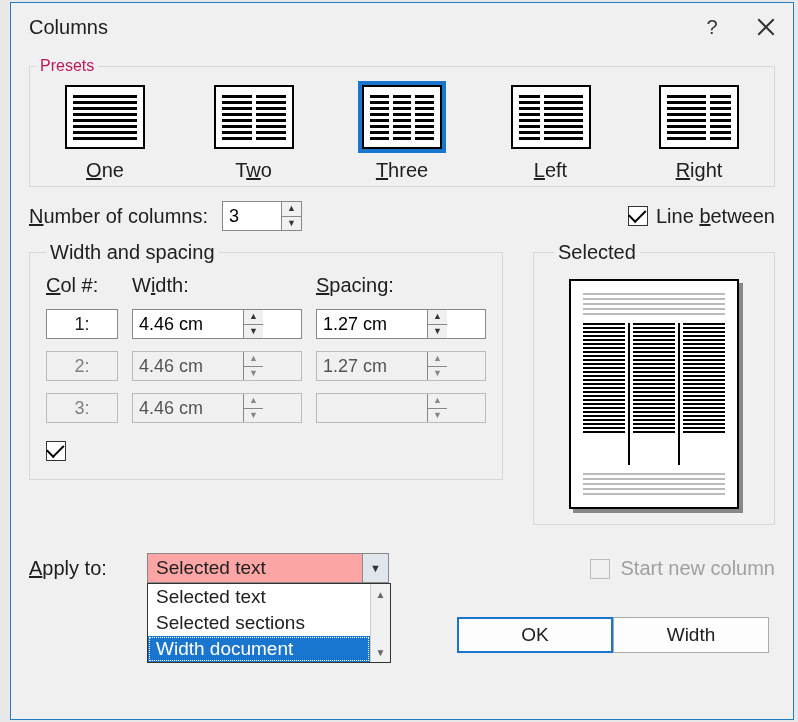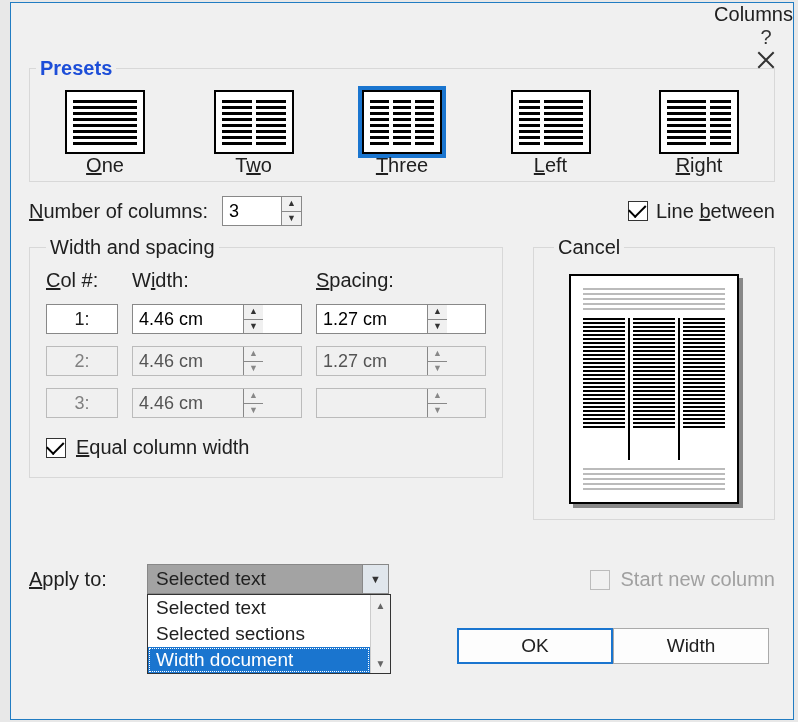--- a/index.html
+++ b/index.html
@@ -16,23 +16,22 @@
     top: 2px;
     left: 10px;
     width: 784px;
     height: 718px;
     background: #f0f0f0;
     border: 1.5px solid #217cc2;
   }
   .titlebar {
     height: 48px;
     display: flex;
-    align-items: flex-end;
+    align-items: center;
     padding-left: 18px;
-    flex-direction: column;
   }
   .titlebar .title {
     font-size: 20px;
     color: #202020;
     flex: 1;
   }
   .titlebar .help, .titlebar .close {
     width: 54px;
     height: 48px;
     display: flex;
@@ -46,24 +45,23 @@
   .content {
     padding: 0 18px 12px 18px;
   }
 
   fieldset.presets {
     border: 1px solid #d8d8d8;
     margin: 6px 0 14px 0;
     padding: 10px 6px 4px 6px;
   }
   fieldset.presets legend {
-    font-size: 20px;
-    color: #1d4ed8;
+    font-size: 16px;
+    color: #be185d;
     padding: 0 4px;
-    font-weight: bold;
   }
   .preset-row {
     display: flex;
     justify-content: space-between;
     padding: 0 14px;
   }
   .preset {
     display: flex;
     flex-direction: column;
     align-items: center;
@@ -87,20 +85,21 @@
     flex: 1;
     display: flex;
     flex-direction: column;
     gap: 3px;
   }
   .pcol .pline {
     height: 3px;
     background: #000;
   }
   .preset-label {
+    margin-top: 10px;
     font-size: 20px;
     color: #202020;
   }
   .ul { text-decoration: underline; }
   .num-row {
     margin-top: 0;
     margin-bottom: 10px;
     display: flex;
     align-items: center;
   }
@@ -249,32 +248,32 @@
   .pv-cols .vsep { width: 1.5px; background: #000; }
   .pv-cols .pvcol {
     flex: 1;
     display: flex;
     flex-direction: column;
     gap: 2px;
   }
   .pv-cols .pvcol .bl { height: 2px; background: #000; }
 
   .apply-row {
-    margin-top: 44px;
+    margin-top: 28px;
     display: flex;
     align-items: flex-start;
     font-size: 20px;
     color: #202020;
     position: relative;
   }
   .apply-row .albl { width: 118px; padding-top:4px;}
   .combo {
     width: 242px;
     height: 30px;
-    background: #a3a3a3;
+    background: #fca5a5;
     border: 1px solid #888;
     display: flex;
     align-items: center;
     position: relative;
   }
   .combo .ctext { flex:1; padding: 0 8px; font-size: 19px; }
   .combo .cbtn {
     width: 26px;
     align-self: stretch;
     background: #e0e6ec;
@@ -567,26 +566,25 @@
           <div class="spinbox wide disabled">
               <input disabled="" value="" style="">
               <div class="spinners">
                 <div class="sp">▲</div>
                 <div class="sp">▼</div>
               </div>
             </div>
         </div>
         <div class="eq-row">
           <div class="cb checked"></div>
-          <span><span class="ul">E</span>qual column width</span>
         </div>
       </fieldset>
 
       <fieldset class="pv">
-        <legend>Cancel</legend>
+        <legend>Selected</legend>
         <div class="pv-page">
           <div class="pv-top">
               <div class="gl"></div>
               <div class="gl"></div>
               <div class="gl"></div>
               <div class="gl"></div>
               <div class="gl"></div>
             </div>
           <div class="pv-cols">
             <div class="pvcol">

